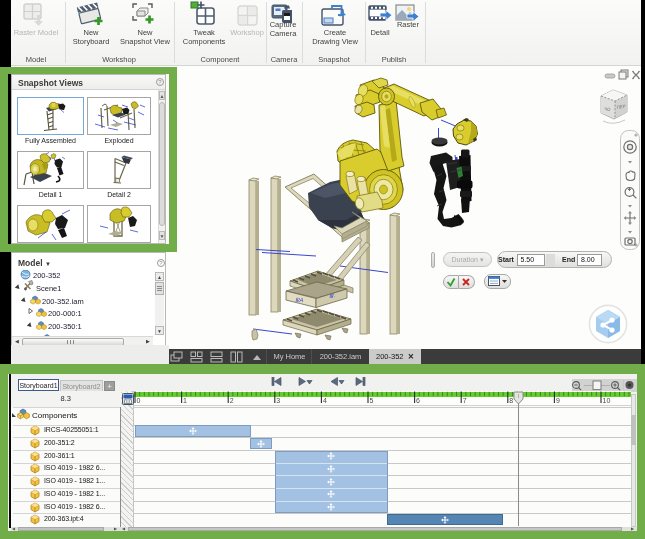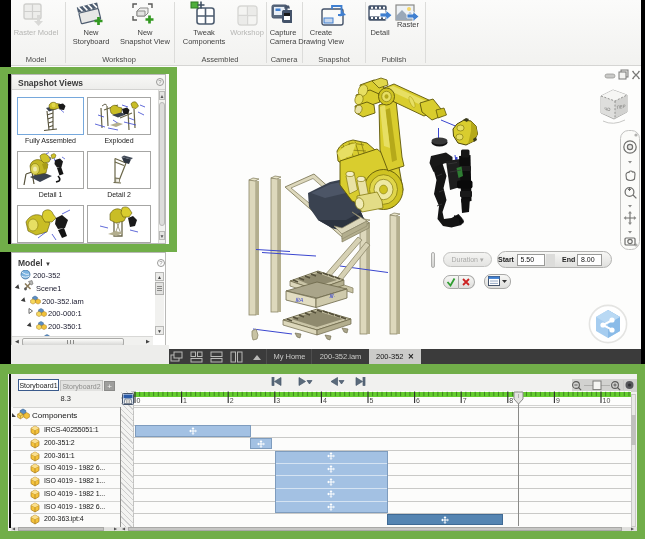--- a/index.html
+++ b/index.html
@@ -94,50 +94,50 @@
 
     <svg class="abs" style="left:271px;top:4px" width="23" height="22" viewBox="0 0 23 22">
       <rect x="1" y="1" width="15" height="13" rx="1.5" fill="#5a6a7e" stroke="#44536a" stroke-width="1"></rect>
       <rect x="3" y="3" width="11" height="8" fill="#e8eef6"></rect>
       <rect x="4.5" y="4.5" width="5" height="2.5" fill="#3f7fd0"></rect>
       <path d="M13 6h8v13h-8c-1.5 0-2-1-2-2V8c0-1.5.8-2 2-2z" fill="#44536a"></path>
       <rect x="13" y="9" width="6" height="7" fill="#fff"></rect>
       <rect x="13" y="9" width="6" height="3" fill="#1a1a1a"></rect>
       <path d="M14 1.5h4l1 3h-6z" fill="#44536a"></path>
     </svg>
-    <div class="rlbl" style="left:260px;top:28px;width:46px">Capture<br>Camera</div>
+    <div class="rlbl" style="left:260px;top:20px;width:46px">Capture<br>Camera</div>
 
     <svg class="abs" style="left:321px;top:4px" width="26" height="23" viewBox="0 0 26 23">
       <rect x="1" y="5" width="21" height="16" rx="2" fill="#fafaf8" stroke="#44536a" stroke-width="1.4"></rect>
       <path d="M11 5v-3h9.5v9H17" fill="none" stroke="#3f7fd0" stroke-width="1.8"></path>
       <path d="M21 7l4 4-6.5 1.5z" fill="#3f7fd0"></path>
       <rect x="3" y="14" width="9" height="5" fill="#c9d8ec" stroke="#3f7fd0" stroke-width="1"></rect>
     </svg>
-    <div class="rlbl" style="left:291px;top:28px;width:60px">Create<br>Drawing View</div>
+    <div class="rlbl" style="left:305px;top:28px;width:60px">Create<br>Drawing View</div>
 
     <svg class="abs" style="left:368px;top:4px" width="24" height="19" viewBox="0 0 24 19">
       <rect x="1" y="2" width="17" height="14" rx="1" fill="#fff" stroke="#44536a" stroke-width="1.4"></rect>
       <rect x="1" y="2" width="17" height="3.6" fill="#44536a"></rect>
       <rect x="1" y="12.4" width="17" height="3.6" fill="#44536a"></rect>
       <path d="M3 2.7h2v2h-2zM7 2.7h2v2h-2zM11 2.7h2v2h-2zM15 2.7h2v2h-2zM3 13.1h2v2h-2zM7 13.1h2v2h-2zM11 13.1h2v2h-2zM15 13.1h2v2h-2z" fill="#fff"></path>
       <path d="M12 9h6v-2.8l6 5-6 5V13h-6z" fill="#3f7fd0" stroke="#fff" stroke-width="0.8"></path>
     </svg>
     <div class="rlbl" style="left:366px;top:28px;width:28px">Detail</div>
 
     <svg class="abs" style="left:395px;top:4px" width="24" height="19" viewBox="0 0 24 19">
       <rect x="1" y="1" width="18" height="15" fill="#eef2f6" stroke="#8a8a88" stroke-width="1.2"></rect>
       <circle cx="14" cy="5" r="2" fill="#f5d76a"></circle>
       <path d="M1 12l6-6 5 5 3-3 4 4v4H1z" fill="#9aa8b8"></path>
       <path d="M12 10h6V7.5l6 5-6 5V14h-6z" fill="#3f7fd0" stroke="#fff" stroke-width="0.8"></path>
     </svg>
     <div class="rlbl" style="left:392px;top:20px;width:32px">Raster</div>
 
     <div class="glbl" style="left:12px;width:48px">Model</div>
     <div class="glbl" style="left:90px;width:58px">Workshop</div>
-    <div class="glbl" style="left:192px;width:56px">Assembled</div>
+    <div class="glbl" style="left:192px;width:56px">Component</div>
     <div class="glbl" style="left:262px;width:44px">Camera</div>
     <div class="glbl" style="left:313px;width:42px">Snapshot</div>
     <div class="glbl" style="left:374px;width:40px">Publish</div>
   </div>
   <div id="viewport" class="abs">
   <svg class="abs" style="left:0;top:0" width="631" height="285" viewBox="10 66 631 285">
 
     <g stroke="#8c8768" stroke-width="0.8">
       <g fill="#ddd8bc">
         <rect x="249" y="180" width="7" height="135"></rect>

